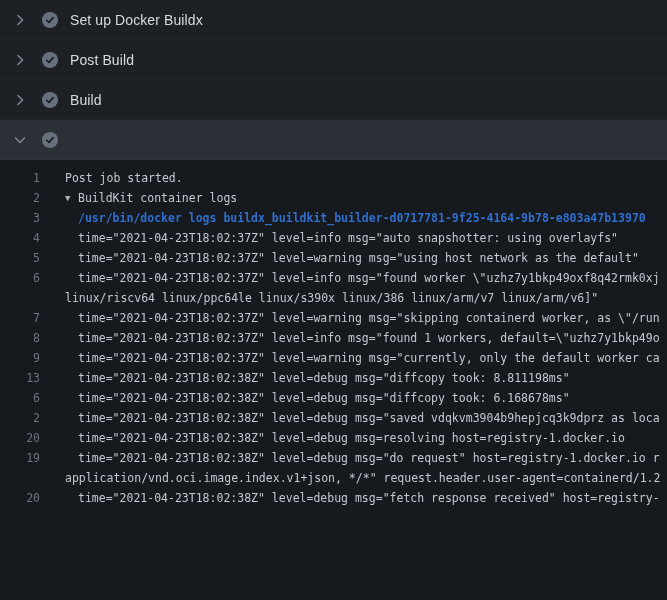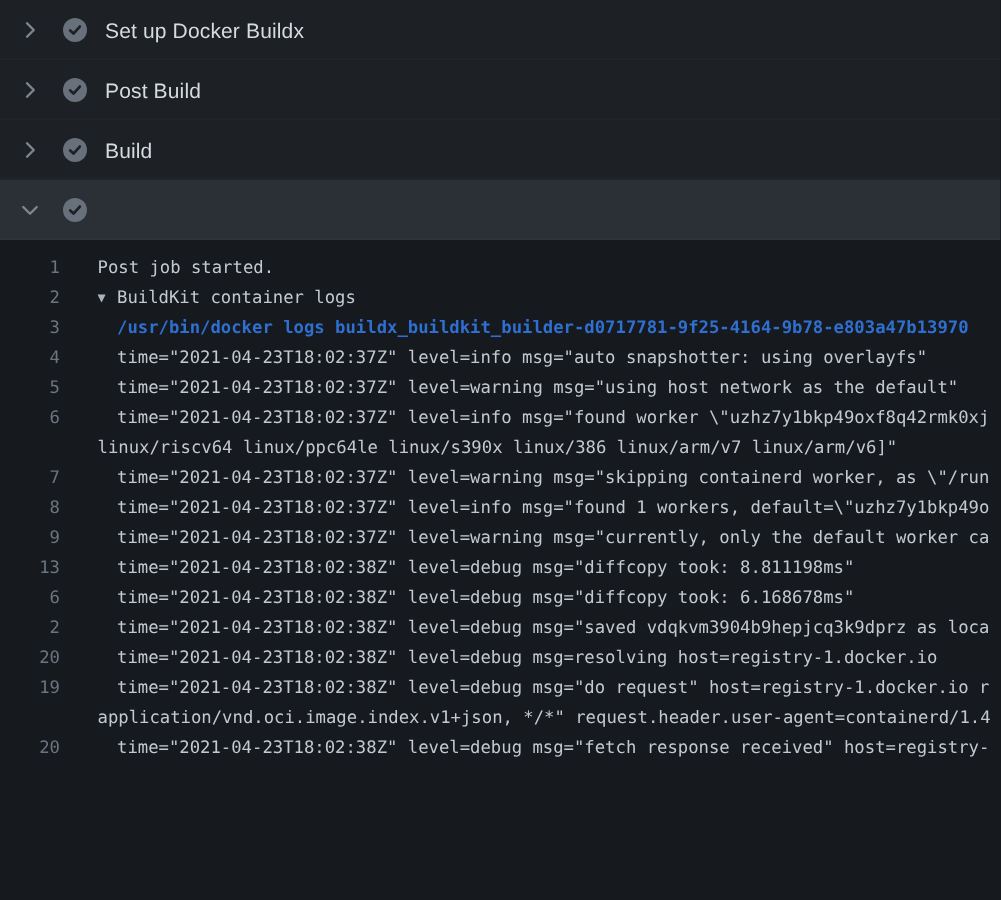--- a/index.html
+++ b/index.html
@@ -147,19 +147,19 @@
     <div class="log-row">
       <span class="gutter">20</span>
       <span class="ltext ind1">time="2021-04-23T18:02:38Z" level=debug msg=resolving host=registry-1.docker.io</span>
     </div>
     <div class="log-row">
       <span class="gutter">19</span>
       <span class="ltext ind1">time="2021-04-23T18:02:38Z" level=debug msg="do request" host=registry-1.docker.io r</span>
     </div>
     <div class="log-row">
       <span class="gutter"></span>
-      <span class="ltext">application/vnd.oci.image.index.v1+json, */*" request.header.user-agent=containerd/1.4</span>
+      <span class="ltext">application/vnd.oci.image.index.v1+json, */*" request.header.user-agent=containerd/1.2</span>
     </div>
     <div class="log-row">
       <span class="gutter">20</span>
       <span class="ltext ind1">time="2021-04-23T18:02:38Z" level=debug msg="fetch response received" host=registry-</span>
     </div>
   </div>
 
 </body></html>

